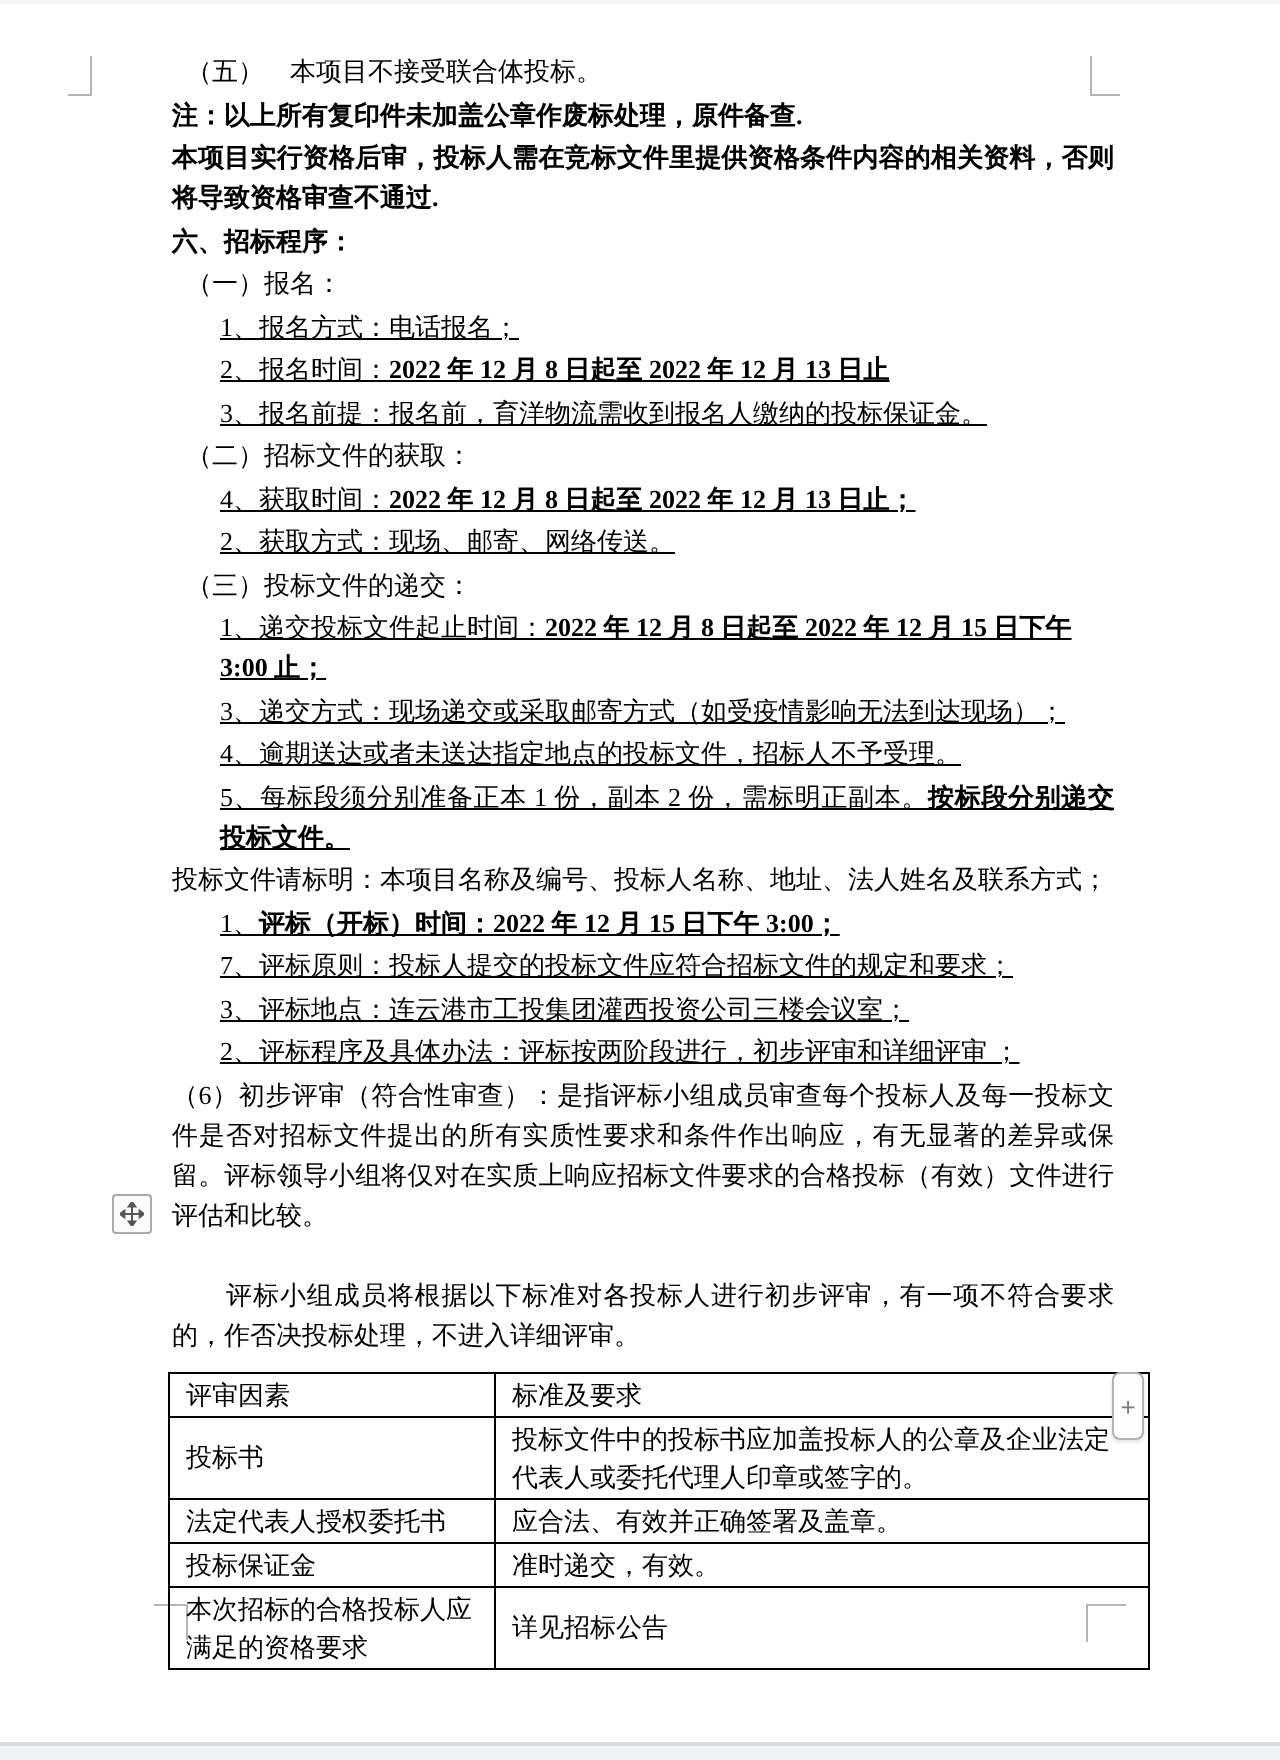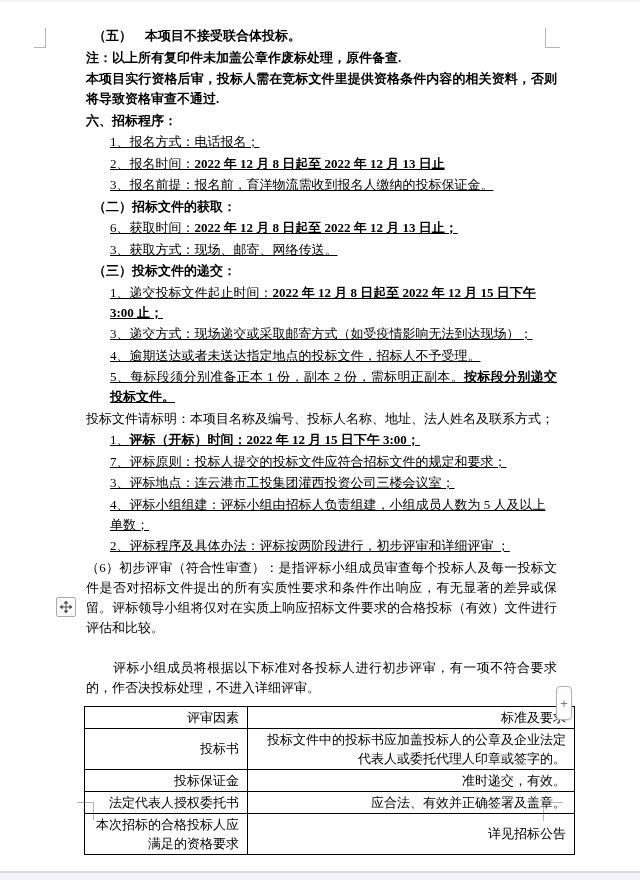--- a/index.html
+++ b/index.html
@@ -12,28 +12,28 @@
   .page-gap{position:absolute;left:0;top:871px;width:640px;height:9px;background:#f1f3f6;border-top:2px solid #d6dbe2;box-sizing:border-box;}
   
   .crop{position:absolute;box-sizing:border-box;}
   .crop.tl{left:34px;top:28px;width:12px;height:20px;border-right:1px solid #b5b5b5;border-bottom:1px solid #b5b5b5;}
   .crop.tr{left:545px;top:28px;width:15px;height:20px;border-left:1px solid #b5b5b5;border-bottom:1px solid #b5b5b5;}
   .crop.bl{left:77px;top:802px;width:17px;height:18px;border-right:1px solid #b5b5b5;border-top:1px solid #b5b5b5;}
   .crop.br{left:543px;top:802px;width:20px;height:19px;border-left:1px solid #b5b5b5;border-top:1px solid #b5b5b5;}
   
   .content{position:absolute;left:86px;top:26px;width:471px;font-size:13px;line-height:20px;}
   .content p{margin:0 0 1.5px 0;}
-  p.ind1{padding-left:7px;font-weight:bold;}
+  p.ind1{padding-left:7px;}
   p.ind2{padding-left:24px;text-decoration:underline;}
   p.just{text-align:justify;}
   p.fi{text-indent:27px;text-align:justify;margin-top:20px;}
   .b{font-weight:bold;}
   
   table.review{border-collapse:collapse;table-layout:fixed;width:472px;margin-left:-2px;margin-top:8px;font-size:13px;line-height:19px;}
-  table.review td,table.review th{border:1px solid #000;padding:1px 8px;vertical-align:middle;text-align:right;font-weight:normal;word-break:break-all;}
+  table.review td,table.review th{border:1px solid #000;padding:1px 8px;vertical-align:middle;text-align:left;font-weight:normal;word-break:break-all;}
   table.review .c1{width:146px;}
   table.review .c2{width:310px;}
   
   .move-handle{position:absolute;left:56px;top:597px;width:18px;height:18px;border:1px solid #ababab;border-radius:2px;background:#fbfbfb;display:flex;align-items:center;justify-content:center;cursor:move;}
   .move-handle svg{display:block;}
   
   .plus-btn{position:absolute;left:556px;top:686px;width:14px;height:32px;border:1px solid #b3b3b3;border-radius:4px;background:#fdfdfd;box-shadow:0 1px 2px rgba(0,0,0,0.12);color:#7a7a7a;font-family:"Liberation Sans",sans-serif;font-size:13px;display:flex;align-items:center;justify-content:center;cursor:pointer;}
 </style>
 </head>
 <body>
@@ -44,57 +44,57 @@
   <div class="crop tl"></div>
   <div class="crop tr"></div>
   <div class="crop bl"></div>
   <div class="crop br"></div>
 
   <div class="content">
     <p class="ind1"><span>（五）　本项目不接受联合体投标。</span></p>
     <p class="b"><span>注：以上所有复印件未加盖公章作废标处理，原件备查.</span></p>
     <p class="b just"><span>本项目实行资格后审，投标人需在竞标文件里提供资格条件内容的相关资料，否则将导致资格审查不通过.</span></p>
     <p class="b"><span>六、招标程序：</span></p>
+    <p class="ind1"><span>（一）报名：</span></p>
     <p class="ind2"><span>1、报名方式：电话报名；</span></p>
     <p class="ind2"><span>2、报名时间：</span><span class="b">2022 年 12 月 8 日起至 2022 年 12 月 13 日止</span></p>
     <p class="ind2"><span>3、报名前提：报名前，育洋物流需收到报名人缴纳的投标保证金。</span></p>
     <p class="ind1"><span>（二）招标文件的获取：</span></p>
-    <p class="ind2"><span>6、获取时间：</span><span class="b">2022 年 12 月 8 日起至 2022 年 12 月 13 日止；</span></p>
-    <p class="ind2"><span>3、获取方式：现场、邮寄、网络传送。</span></p>
+    <p class="ind2"><span>4、获取时间：</span><span class="b">2022 年 12 月 8 日起至 2022 年 12 月 13 日止；</span></p>
+    <p class="ind2"><span>2、获取方式：现场、邮寄、网络传送。</span></p>
     <p class="ind1"><span>（三）投标文件的递交：</span></p>
     <p class="ind2"><span>1、递交投标文件起止时间：</span><span class="b">2022 年 12 月 8 日起至 2022 年 12 月 15 日下午 3:00 止；</span></p>
     <p class="ind2"><span>3、递交方式：现场递交或采取邮寄方式（如受疫情影响无法到达现场）；</span></p>
     <p class="ind2"><span>4、逾期送达或者未送达指定地点的投标文件，招标人不予受理。</span></p>
     <p class="ind2 just"><span>5、每标段须分别准备正本 1 份，副本 2 份，需标明正副本。</span><span class="b">按标段分别递交投标文件。</span></p>
     <p><span>投标文件请标明：本项目名称及编号、投标人名称、地址、法人姓名及联系方式；</span></p>
     <p class="ind2"><span>1、</span><span class="b">评标（开标）时间：2022 年 12 月 15 日下午 3:00；</span></p>
     <p class="ind2"><span>7、评标原则：投标人提交的投标文件应符合招标文件的规定和要求；</span></p>
     <p class="ind2"><span>3、评标地点：连云港市工投集团灌西投资公司三楼会议室；</span></p>
-    <p class="ind2"><span>4、评标小组组建：评标小组由招标人负责组建，小组成员人数为 5 人及以上单数；</span></p>
     <p class="ind2"><span>2、评标程序及具体办法：评标按两阶段进行，初步评审和详细评审 ；</span></p>
     <p class="just"><span>（6）初步评审（符合性审查）：是指评标小组成员审查每个投标人及每一投标文件是否对招标文件提出的所有实质性要求和条件作出响应，有无显著的差异或保留。评标领导小组将仅对在实质上响应招标文件要求的合格投标（有效）文件进行评估和比较。</span></p>
     <p class="fi"><span>评标小组成员将根据以下标准对各投标人进行初步评审，有一项不符合要求的，作否决投标处理，不进入详细评审。</span></p>
 
     <table class="review">
       <tbody>
           <tr>
         <th class="c1">评审因素</th>
         <th class="c2">标准及要求</th>
       </tr>
       <tr>
         <td>投标书</td>
         <td>投标文件中的投标书应加盖投标人的公章及企业法定代表人或委托代理人印章或签字的。</td>
       </tr>
       <tr>
+        <td>法定代表人授权委托书</td>
+        <td>应合法、有效并正确签署及盖章。</td>
+      </tr>
+      <tr>
         <td>投标保证金</td>
         <td>准时递交，有效。</td>
-      </tr>
-      <tr>
-        <td>法定代表人授权委托书</td>
-        <td>应合法、有效并正确签署及盖章。</td>
       </tr>
       <tr>
         <td>本次招标的合格投标人应满足的资格要求</td>
         <td>详见招标公告</td>
       </tr>
 
     </tbody>
       </table>
   </div>
 

